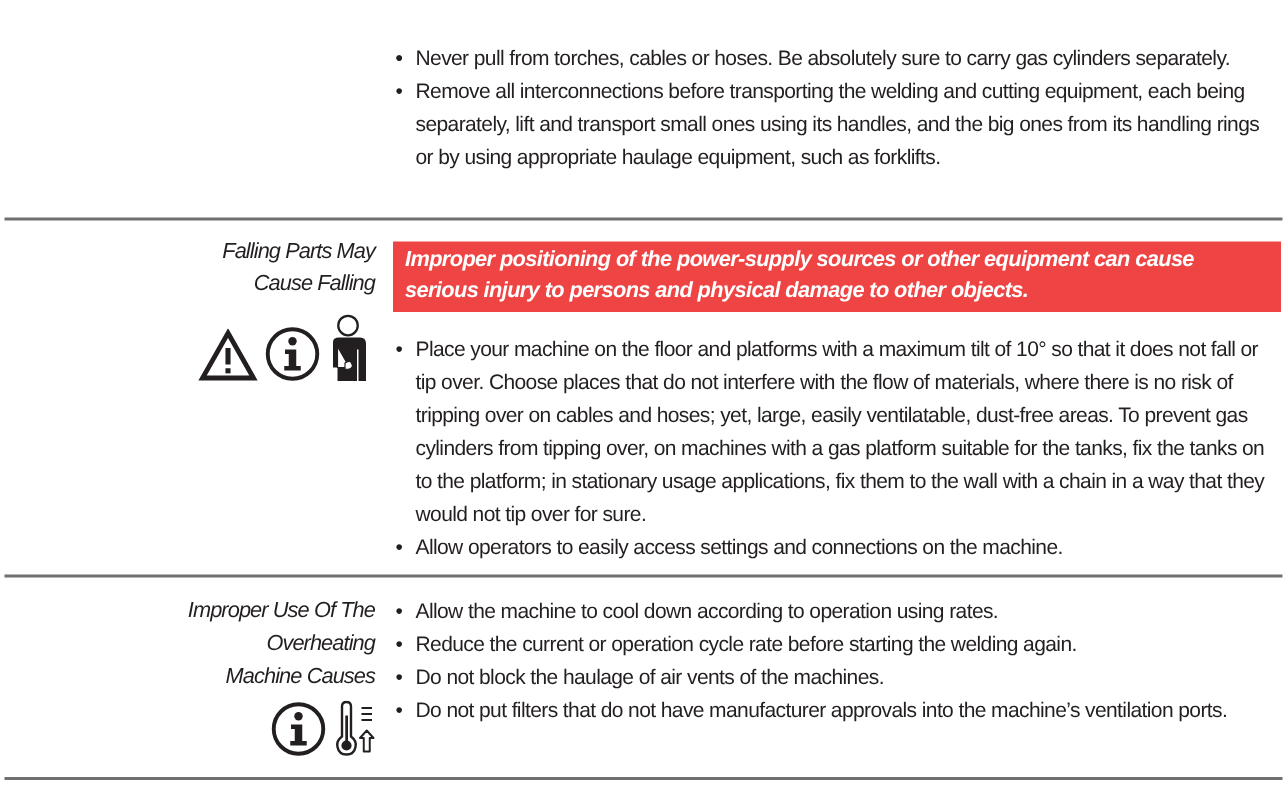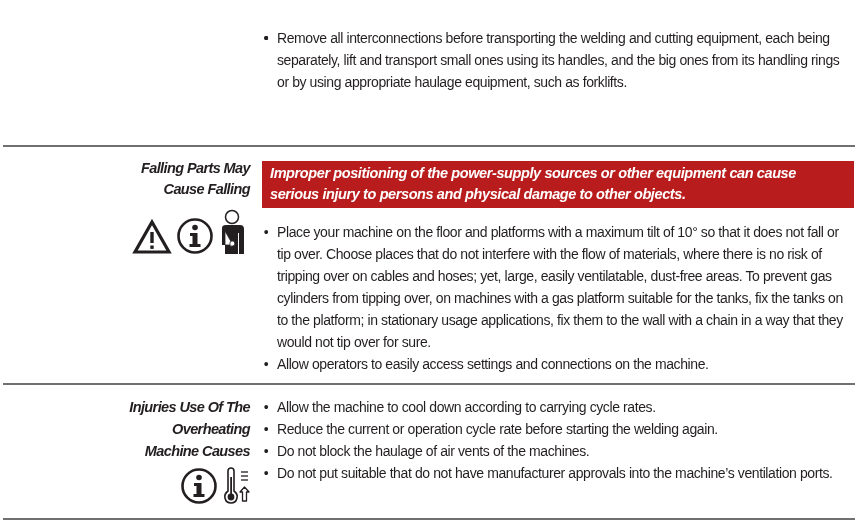--- a/index.html
+++ b/index.html
@@ -9,44 +9,44 @@
   }
   .page { position: absolute; left: 0; top: 0; width: 858px; height: 526px; }
 
   ul.bullets { list-style: none; margin: 0; padding: 0; }
   ul.bullets li { position: relative; padding-left: 18px; font-size: 14px; line-height: 22px; letter-spacing: -0.4px; color: #231f20; }
   ul.bullets li .dot { position: absolute; left: 2px; top: 0; width: 10px; text-align: center; }
 
   .rule { position: absolute; left: 3px; width: 852px; height: 2px; background: #707070; }
 
   .heading {
-    position: absolute; text-align: right; font-weight: bold; font-style: italic;
+    position: absolute; text-align: right; font-weight: normal; font-style: italic;
     font-size: 14.5px; line-height: 21px; letter-spacing: -0.6px; color: #231f20;
   }
   .banner {
-    position: absolute; background: #b91c1c; color: #ffffff; font-weight: bold; font-style: italic;
+    position: absolute; background: #ef4444; color: #ffffff; font-weight: bold; font-style: italic;
     font-size: 14.5px; line-height: 21px; letter-spacing: -0.4px; padding: 0 8px;
     box-sizing: border-box;
   }
   .icons { position: absolute; display: flex; align-items: flex-end; gap: 4px; }
   .icon svg { display: block; }
 
   .sec1 { position: absolute; left: 259px; top: 27px; width: 595px; }
   .sec2 { position: absolute; left: 259px; top: 221px; width: 595px; }
   .sec3 { position: absolute; left: 259px; top: 396px; width: 595px; }
 </style>
 </head>
 <body>
 
 <div class="page">
 
   <div class="sec1">
     <ul class="bullets">
       <li><span class="dot">•</span></li>
-      <li><span class="dot">•</span></li>
+      <li><span class="dot">•</span><span>Never pull from torches, cables or hoses. Be absolutely sure to carry gas cylinders separately.</span></li>
       <li><span class="dot">•</span><span> Remove all interconnections before transporting the welding and cutting equipment, each being separately, lift and transport small ones using its handles, and the big ones from its handling rings or by using appropriate haulage equipment, such as forklifts.</span></li>
     </ul>
   </div>
 
   <div class="rule" style="top:145px;"></div>
 
   <div class="heading" style="left:60px; top:158px; width:190px;">
     <div>Falling Parts May</div>
     <div>Cause Falling</div>
   </div>
@@ -83,21 +83,21 @@
   <div class="sec2">
     <ul class="bullets">
       <li><span class="dot">•</span><span>Place your machine on the floor and platforms with a maximum tilt of 10° so that it does not fall or tip over. Choose places that do not interfere with the flow of materials, where there is no risk of tripping over on cables and hoses; yet, large, easily ventilatable, dust-free areas. To prevent gas cylinders from tipping over, on machines with a gas platform suitable for the tanks, fix the tanks on to the platform;  in stationary usage applications, fix them to the wall with a chain in a way that they would not tip over for sure.</span></li>
       <li><span class="dot">•</span><span>Allow operators to easily access settings and connections on the machine.</span></li>
     </ul>
   </div>
 
   <div class="rule" style="top:383px;"></div>
 
   <div class="heading" style="left:60px; top:396px; width:190px; line-height:22px;">
-    <div>Injuries Use Of The</div>
+    <div>Improper Use Of The</div>
     <div>Overheating</div>
     <div>Machine Causes</div>
   </div>
 
   <div class="icons" style="left:180px; top:467px;">
     <span class="icon">
       <svg width="38" height="38" viewBox="0 0 38 38">
         <circle cx="19" cy="19" r="16.5" fill="none" stroke="#231f20" stroke-width="2.6"></circle>
         <circle cx="19" cy="10.5" r="2.8" fill="#231f20"></circle>
         <path d="M14 16 H21.5 V27 H24.5 V30 H13.5 V27 H16.5 V19 H14 Z" fill="#231f20"></path>
@@ -111,21 +111,21 @@
         <line x1="19" y1="5" x2="26" y2="5" stroke="#231f20" stroke-width="1.3"></line>
         <line x1="19" y1="9" x2="26" y2="9" stroke="#231f20" stroke-width="1.3"></line>
         <line x1="19" y1="13" x2="26" y2="13" stroke="#231f20" stroke-width="1.3"></line>
         <path d="M22.5 20 L27 25 H24.5 V34 H20.5 V25 H18 Z" fill="none" stroke="#231f20" stroke-width="1.3" stroke-linejoin="round"></path>
       </svg>
     </span>
   </div>
 
   <div class="sec3">
     <ul class="bullets">
-      <li><span class="dot">•</span><span>Allow the machine to cool down according to carrying cycle rates.</span></li>
+      <li><span class="dot">•</span><span>Allow the machine to cool down according to operation using rates.</span></li>
       <li><span class="dot">•</span><span>Reduce the current or operation cycle rate before starting the welding again.</span></li>
       <li><span class="dot">•</span><span>Do not block the haulage of air vents of the machines.</span></li>
-      <li><span class="dot">•</span><span>Do not put suitable that do not have manufacturer approvals into the machine’s ventilation ports.</span></li>
+      <li><span class="dot">•</span><span>Do not put filters that do not have manufacturer approvals into the machine’s ventilation ports.</span></li>
     </ul>
   </div>
 
   <div class="rule" style="top:518px;"></div>
 </div>
 
 </body></html>

